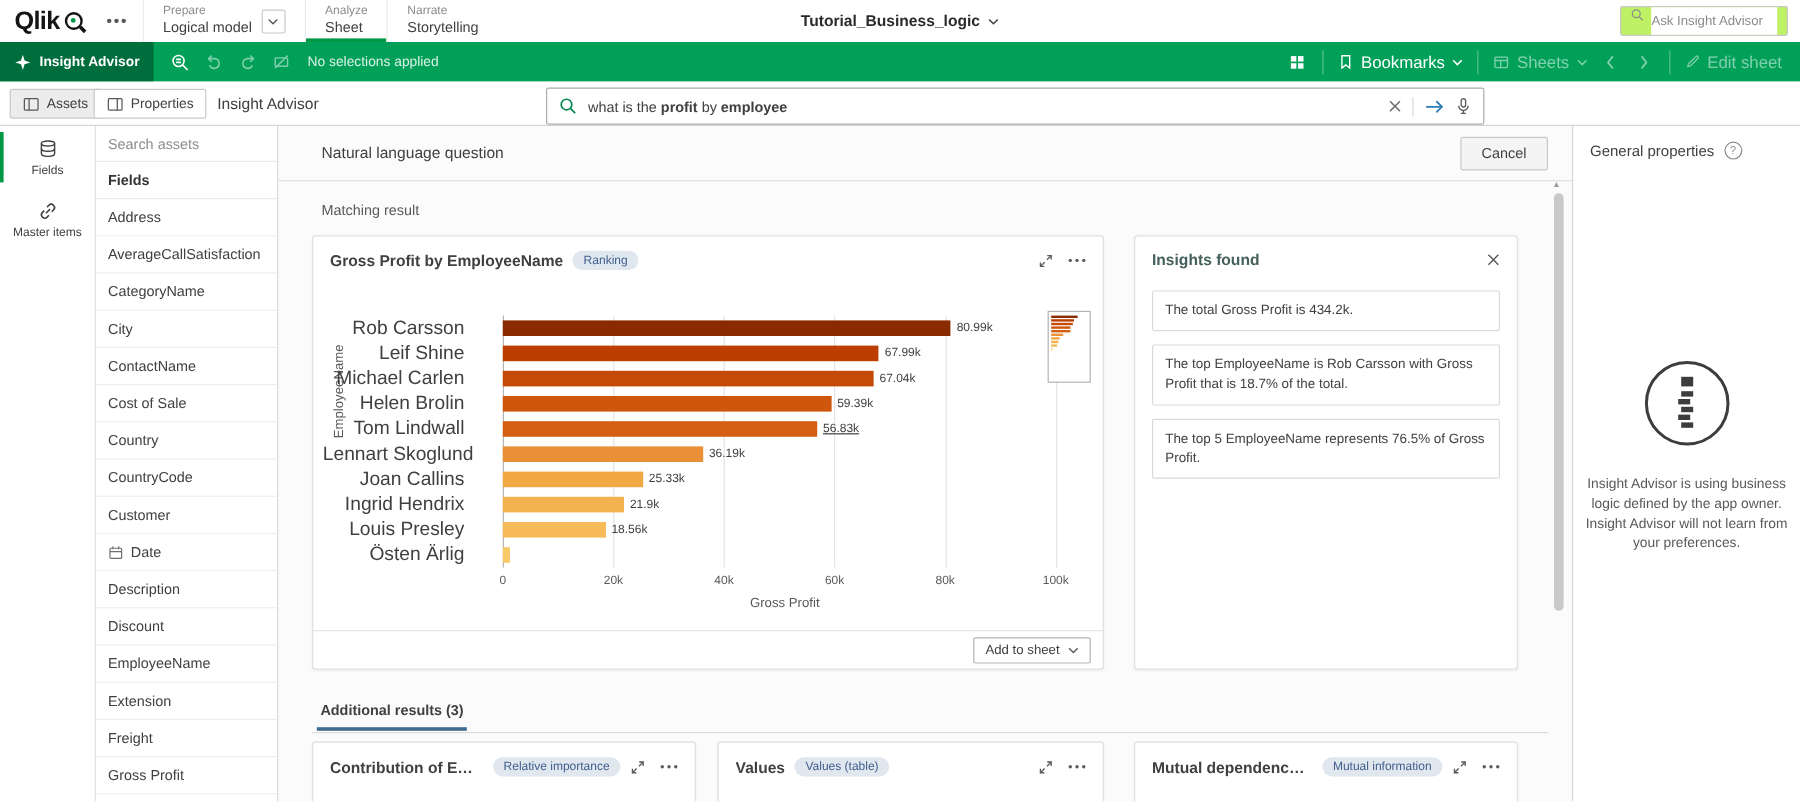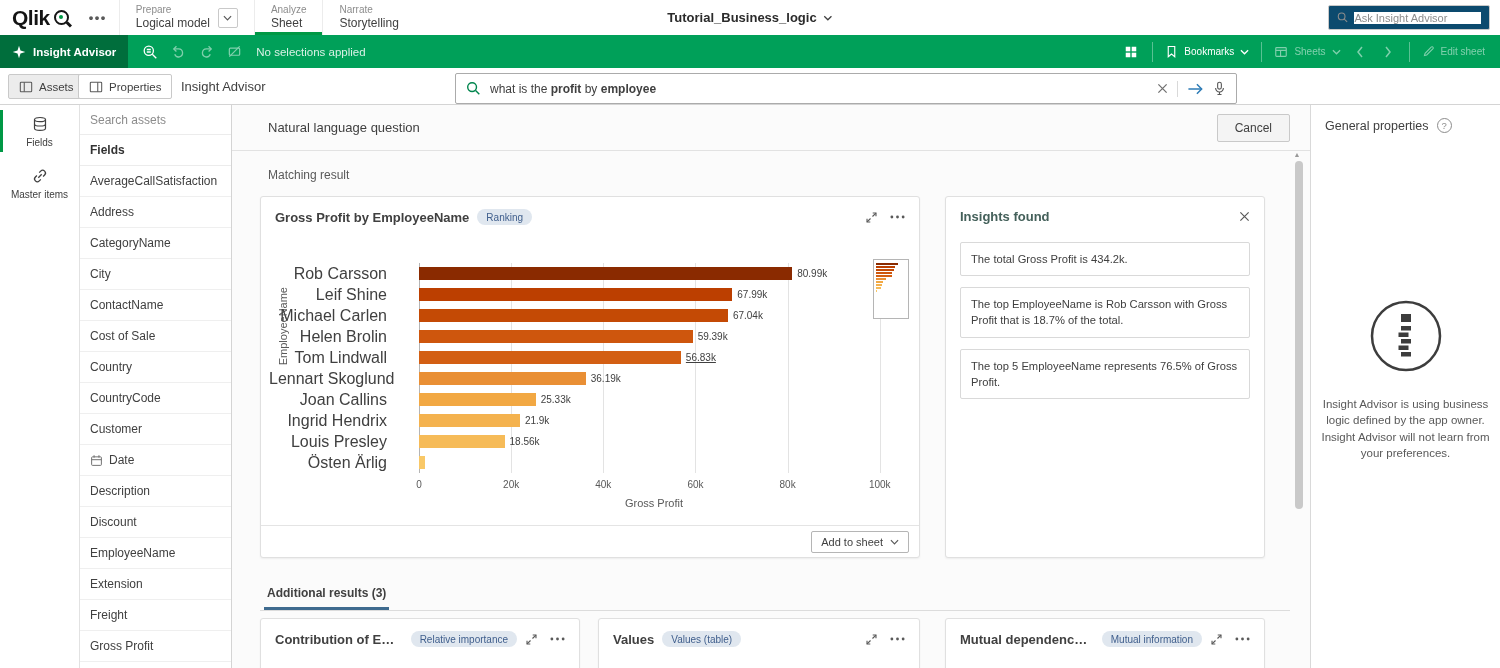--- a/index.html
+++ b/index.html
@@ -16,33 +16,33 @@
   .q-lens::before{content:"";position:absolute;width:4px;height:4px;border-radius:50%;background:#009845;left:3px;top:3px}
   .q-lens::after{content:"";position:absolute;width:6px;height:2.5px;background:#141414;bottom:-2px;right:-5px;transform:rotate(45deg)}
   .more-dots{align-self:center;color:#595959;font-size:13px;font-weight:bold;letter-spacing:1.5px;padding:0 12px}
   .nav-item{display:flex;align-items:center;gap:8px;padding:0 16px;border-left:1px solid #ececec;position:relative}
   .nav-lines{display:flex;flex-direction:column;line-height:1.2}
   .nav-group{font-size:10px;color:#8c8c8c}
   .nav-label{font-size:12px;color:#404040}
   .nav-item.active::after{content:"";position:absolute;left:0;right:0;bottom:0;height:3px;background:#009845}
   .caret-btn{width:20px;height:20px;border:1px solid #c9c9c9;border-radius:2px;display:flex;align-items:center;justify-content:center;background:#fff}
   #app-title{position:absolute;left:50%;top:0;height:35px;transform:translateX(-50%);display:flex;align-items:center;gap:7px;font-size:13px;font-weight:bold;color:#2b2b2b}
-  #topbar-search{position:absolute;right:10px;top:5px;width:162px;height:25px;border:1px solid #c9c9c9;border-radius:2px;display:flex;align-items:center;gap:6px;padding:0 8px;background:#0c4a6e}
+  #topbar-search{position:absolute;right:10px;top:5px;width:140px;height:25px;border:1px solid #c9c9c9;border-radius:2px;display:flex;gap:6px;padding:0 8px;background:#bef264}
   #topbar-search input{border:none;outline:none;width:100%;font-family:inherit;font-size:11px;color:#404040}
   #topbar-search input::placeholder{color:#8c8c8c}
 
   
   #greenbar{position:absolute;top:35px;left:0;width:1500px;height:33px;background:#00a059;display:flex;align-items:center;color:#fff}
   #ia-btn{height:33px;background:#006e3c;display:flex;align-items:center;gap:7px;padding:0 12px;font-size:11.5px;font-weight:bold;color:#fff}
   .gb-icon{width:28px;height:33px;display:flex;align-items:center;justify-content:center}
   .dim{opacity:0.5}
   #no-sel{font-size:11.5px;color:rgba(255,255,255,0.85);margin-left:8px}
   .gb-right{margin-left:auto;display:flex;align-items:center;padding-right:10px}
   .gb-div{width:1px;height:20px;background:rgba(255,255,255,0.35);margin:0 7px}
-  .gb-text-btn{display:flex;align-items:center;gap:6px;font-size:10px;padding:0 5px;color:#fff}
+  .gb-text-btn{display:flex;align-items:center;gap:6px;font-size:14px;padding:0 5px;color:#fff}
 
   
   #subbar{position:absolute;top:68px;left:0;width:1500px;height:37px;background:#fff;border-bottom:1px solid #d4d4d4;z-index:4}
   .sb-btn{position:absolute;top:6px;height:25px;border:1px solid #c9c9c9;border-radius:2px;display:flex;align-items:center;gap:6px;padding:0 10px;font-size:11.5px;background:#fff;color:#404040}
   #btn-assets{left:8px;background:#ececec}
   #btn-props{left:78px}
   #sb-title{position:absolute;left:181px;top:0;height:37px;display:flex;align-items:center;font-size:13px;color:#404040}
   #nl-search{position:absolute;left:455px;top:5px;width:782px;height:31px;border:1px solid #ababab;border-radius:2px;display:flex;align-items:center;padding:0 10px;gap:9px;background:#fff}
   #nl-query{font-size:12px;flex:1;white-space:nowrap}
   .nl-div{width:1px;height:16px;background:#d9d9d9}
@@ -307,24 +307,24 @@
   </div>
 </div>
 
 <div id="assets" data-interactable="false">
   <div id="assets-search" data-interactable="true">
     <input type="text" data-interactable="true" placeholder="Search assets" style="">
   </div>
   <div id="fields-header" data-interactable="false">Fields</div>
   <div data-interactable="false">
       <div class="field-row" data-interactable="true">
+        <span data-interactable="false">Address</span>
+      </div>
+      <div class="field-row" data-interactable="true">
         <span data-interactable="false">AverageCallSatisfaction</span>
-      </div>
-      <div class="field-row" data-interactable="true">
-        <span data-interactable="false">Address</span>
       </div>
       <div class="field-row" data-interactable="true">
         <span data-interactable="false">CategoryName</span>
       </div>
       <div class="field-row" data-interactable="true">
         <span data-interactable="false">City</span>
       </div>
       <div class="field-row" data-interactable="true">
         <span data-interactable="false">ContactName</span>
       </div>

